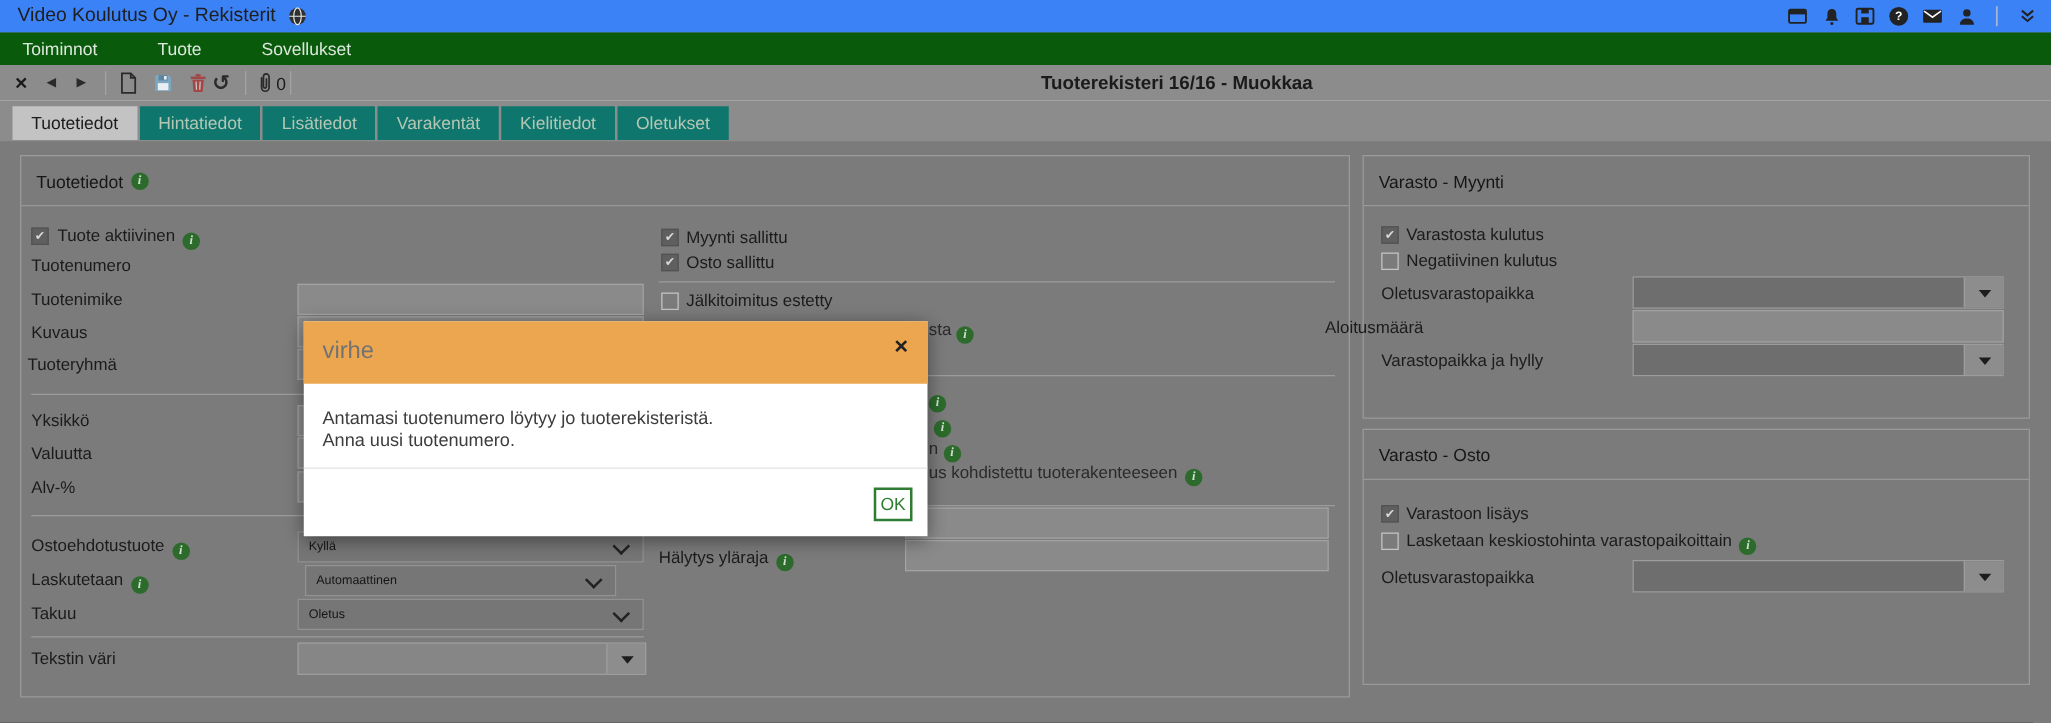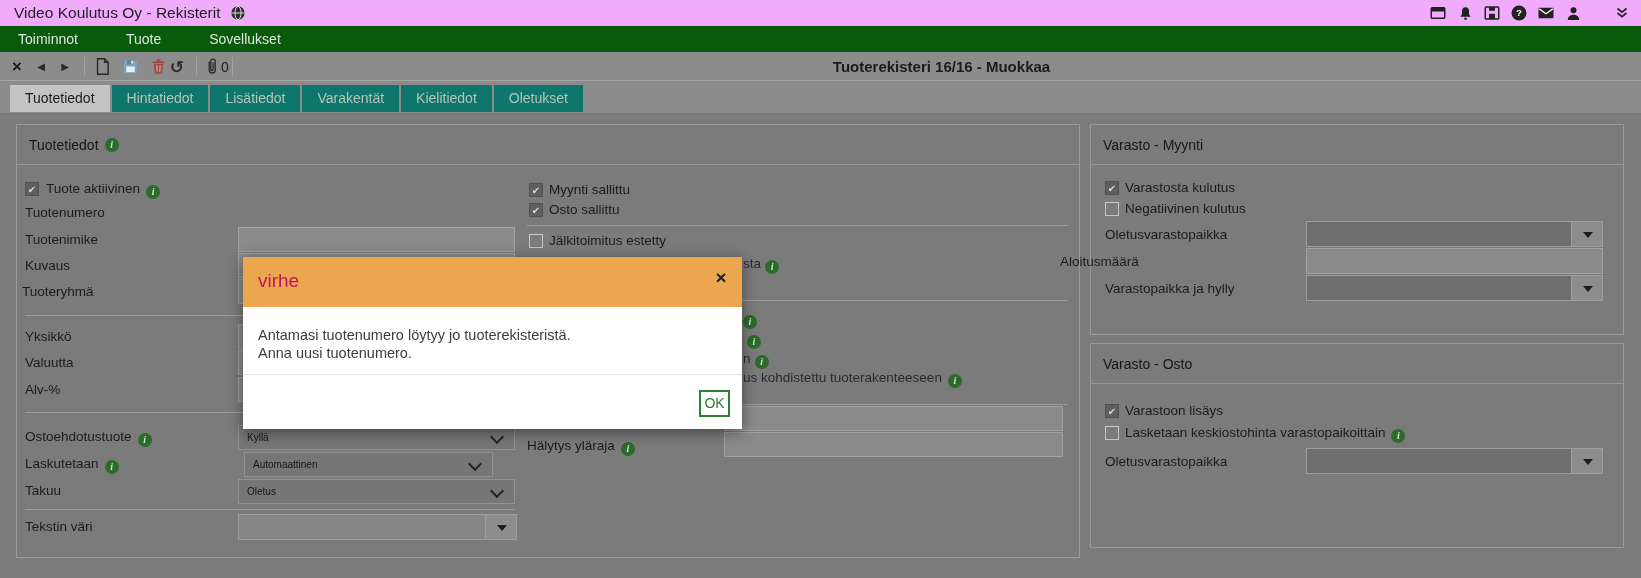--- a/index.html
+++ b/index.html
@@ -1,20 +1,20 @@
 <!DOCTYPE html>
 <html><head>
 <meta charset="utf-8">
 <style>
   html,body{margin:0;padding:0;background:#555;}
   #screen{position:relative;width:1641px;height:578px;overflow:hidden;
     font-family:"Liberation Sans","DejaVu Sans",sans-serif;background:#7b7b7b;}
   .abs{position:absolute;}
   
-  .topbar{left:0;top:0;width:1641px;height:26px;background:#f0abfc;}
+  .topbar{left:0;top:0;width:1641px;height:26px;background:#3b82f6;}
   .topbar-title{left:14px;top:4px;font-size:15.5px;color:#1e1e1e;}
   .top-icons{right:10px;top:0;height:26px;display:flex;align-items:center;gap:9px;}
   .tico{width:18px;height:18px;display:inline-flex;align-items:center;justify-content:center;}
   .vsep-top{width:1px;height:16px;background:#c9c9c9;margin:0 6px;}
   
   .menubar{left:0;top:26px;width:1641px;height:26px;background:#0a5a0c;display:flex;align-items:center;padding-left:18px;box-sizing:border-box;}
   .menu-item{color:#dde8dd;font-size:14px;padding:0 24px 0 0;margin-right:24px;cursor:pointer;}
   
   .toolbar{left:0;top:52px;width:1641px;height:29px;background:#8c8c8c;border-bottom:1px solid #a5a5a5;box-sizing:border-box;}
   .tb{top:52px;height:29px;display:flex;align-items:center;justify-content:center;}
@@ -49,21 +49,21 @@
   .cb{position:absolute;width:14px;height:14px;box-sizing:border-box;text-align:center;cursor:pointer;}
   .cb.on{background:#5f5f5f;border:1px solid #525252;color:#d9d9d9;font-size:10px;line-height:13px;}
   .cb.off{background:transparent;border:1px solid #c6c6c6;color:transparent;}
   .info{display:inline-block;width:14px;height:14px;border-radius:50%;background:#2c6b2c;color:#cfe3cf;
     font-size:10px;font-weight:bold;line-height:14px;text-align:center;font-family:"Liberation Serif",serif;font-style:italic;margin-left:6px;vertical-align:-2px;}
   .div-line{position:absolute;height:1px;background:#9c9c9c;}
   .frag{position:absolute;font-size:13.5px;color:#2a2a2a;white-space:nowrap;}
   
   .modal{left:243px;top:257px;width:499px;height:172px;background:#ffffff;z-index:100;box-shadow:0 3px 14px rgba(0,0,0,0.45);}
   .modal-h{position:absolute;left:0;top:0;right:0;height:50px;background:#eca64f;}
-  .modal-title{position:absolute;left:15px;top:13px;font-size:19px;color:#be185d;}
+  .modal-title{position:absolute;left:15px;top:13px;font-size:19px;color:#737373;}
   .modal-close{position:absolute;right:10px;top:10px;width:22px;height:22px;font-size:19px;font-weight:bold;color:#222;
     text-align:center;line-height:22px;cursor:pointer;}
   .modal-body{position:absolute;left:15px;top:70px;font-size:14.5px;color:#3c3c3c;line-height:17.5px;}
   .modal-foot-line{position:absolute;left:0;right:0;top:117px;height:1px;background:#e2e2e2;}
   .ok-btn{position:absolute;right:12px;bottom:12px;width:31px;height:27px;background:#ffffff;border:2px solid #2e7d32;
     color:#2e7d32;font-size:14px;box-sizing:border-box;text-align:center;line-height:23px;cursor:pointer;}
   svg{display:block;}
 </style>
 </head>
 <body>

